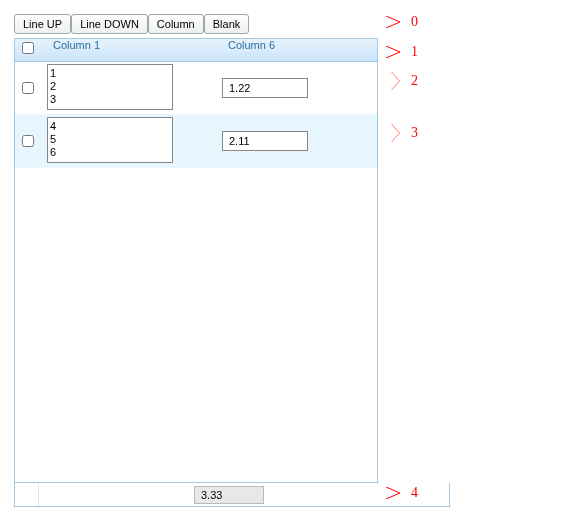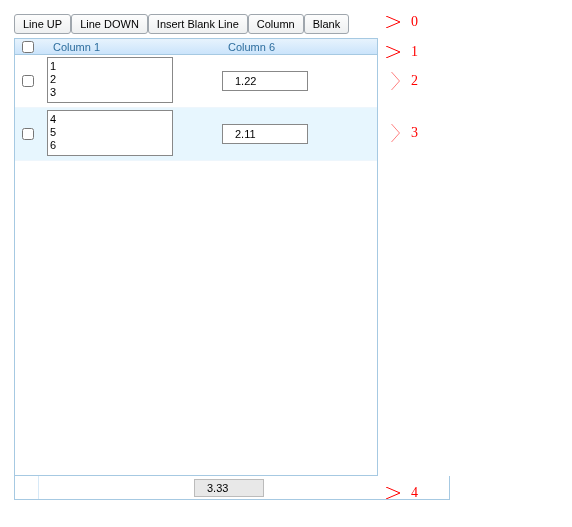--- a/index.html
+++ b/index.html
@@ -25,22 +25,22 @@
     height: 20px;
   }
   .grid {
     border: 1px solid #a6c9e2;
     width: 364px;
   }
   .gridhead {
     display: flex;
     background: linear-gradient(#e7f3fd,#cbe4fb);
     border-bottom: 1px solid #a6c9e2;
-    height: 16px;
-    align-items: center;
+    height: 23px;
+    align-items: flex-start;
   }
   .chkcell { width: 24px; display:flex; align-items:center; justify-content:center; }
   .col1 { width: 145px; padding-left: 14px; color:#2e6e9e; }
   .col2 { flex: 1; padding-left: 44px; color:#2e6e9e; }
   .gridbody {
     height: 420px;
     overflow: auto;
     background:#fff;
   }
   .row {
@@ -63,21 +63,21 @@
     padding:2px;
     line-height:13px;
     background:#fff;
   }
   input.tx {
     width: 86px;
     height:20px;
     font-family: Arial, sans-serif;
     font-size:11px;
     border:1px solid #888;
-    padding:2px 12px;
+    padding:2px 6px;
     background:#fff;
   }
   .footer {
     border:1px solid #a6c9e2;
     border-top:none;
     width:436px;
     height:24px;
     display:flex;
     align-items:center;
   }
@@ -99,21 +99,20 @@
   .check { width:12px; height:12px; }
 </style>
 </head>
 <body>
 
 <div class="wrap">
 
   <div class="toolbar">
     <button class="btn">Line UP</button>
     <button class="btn">Line DOWN</button>
-    <button class="btn">Insert Blank Line</button>
     <button class="btn">Column</button>
     <button class="btn">Blank</button>
   </div>
 
   <div class="grid">
     <div class="gridhead">
       <div class="chkcell">
           <input type="checkbox" class="check" style="">
         </div>
       <div class="col1">Column 1</div>

